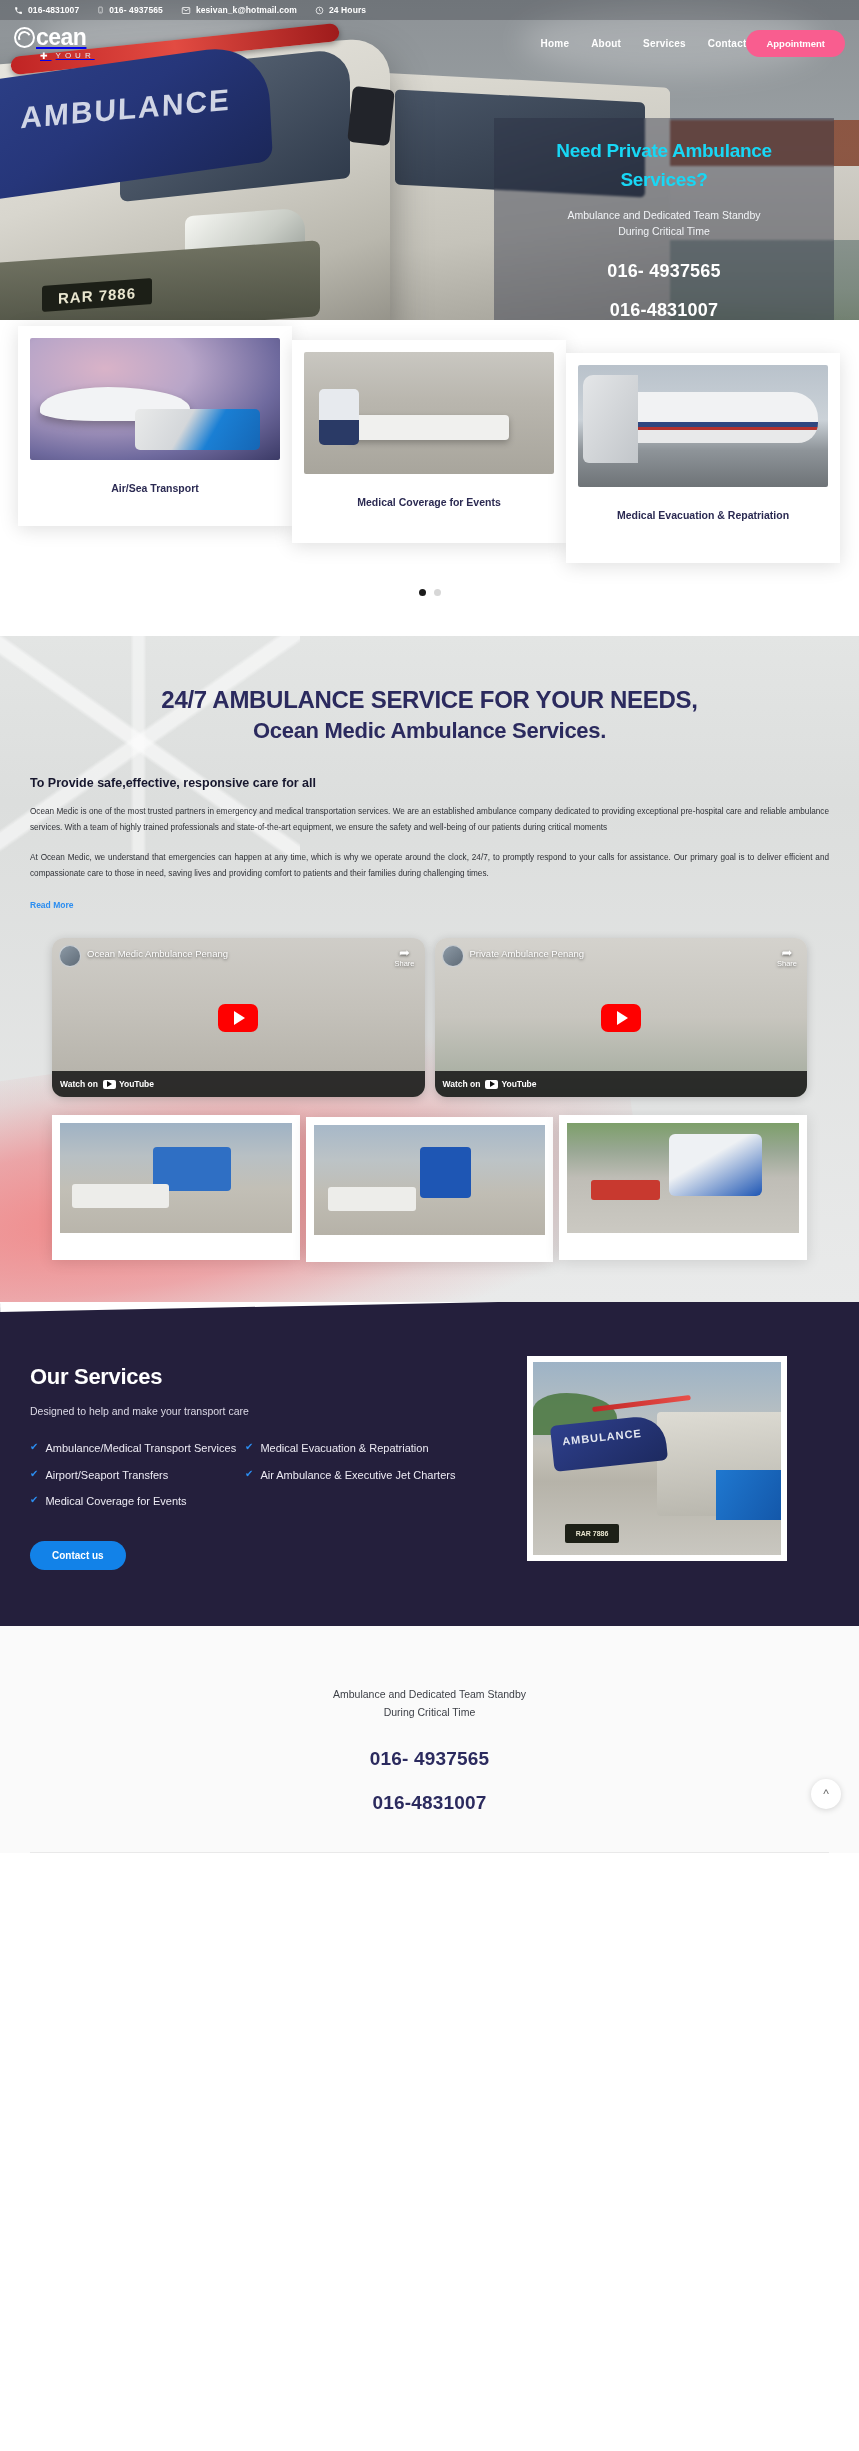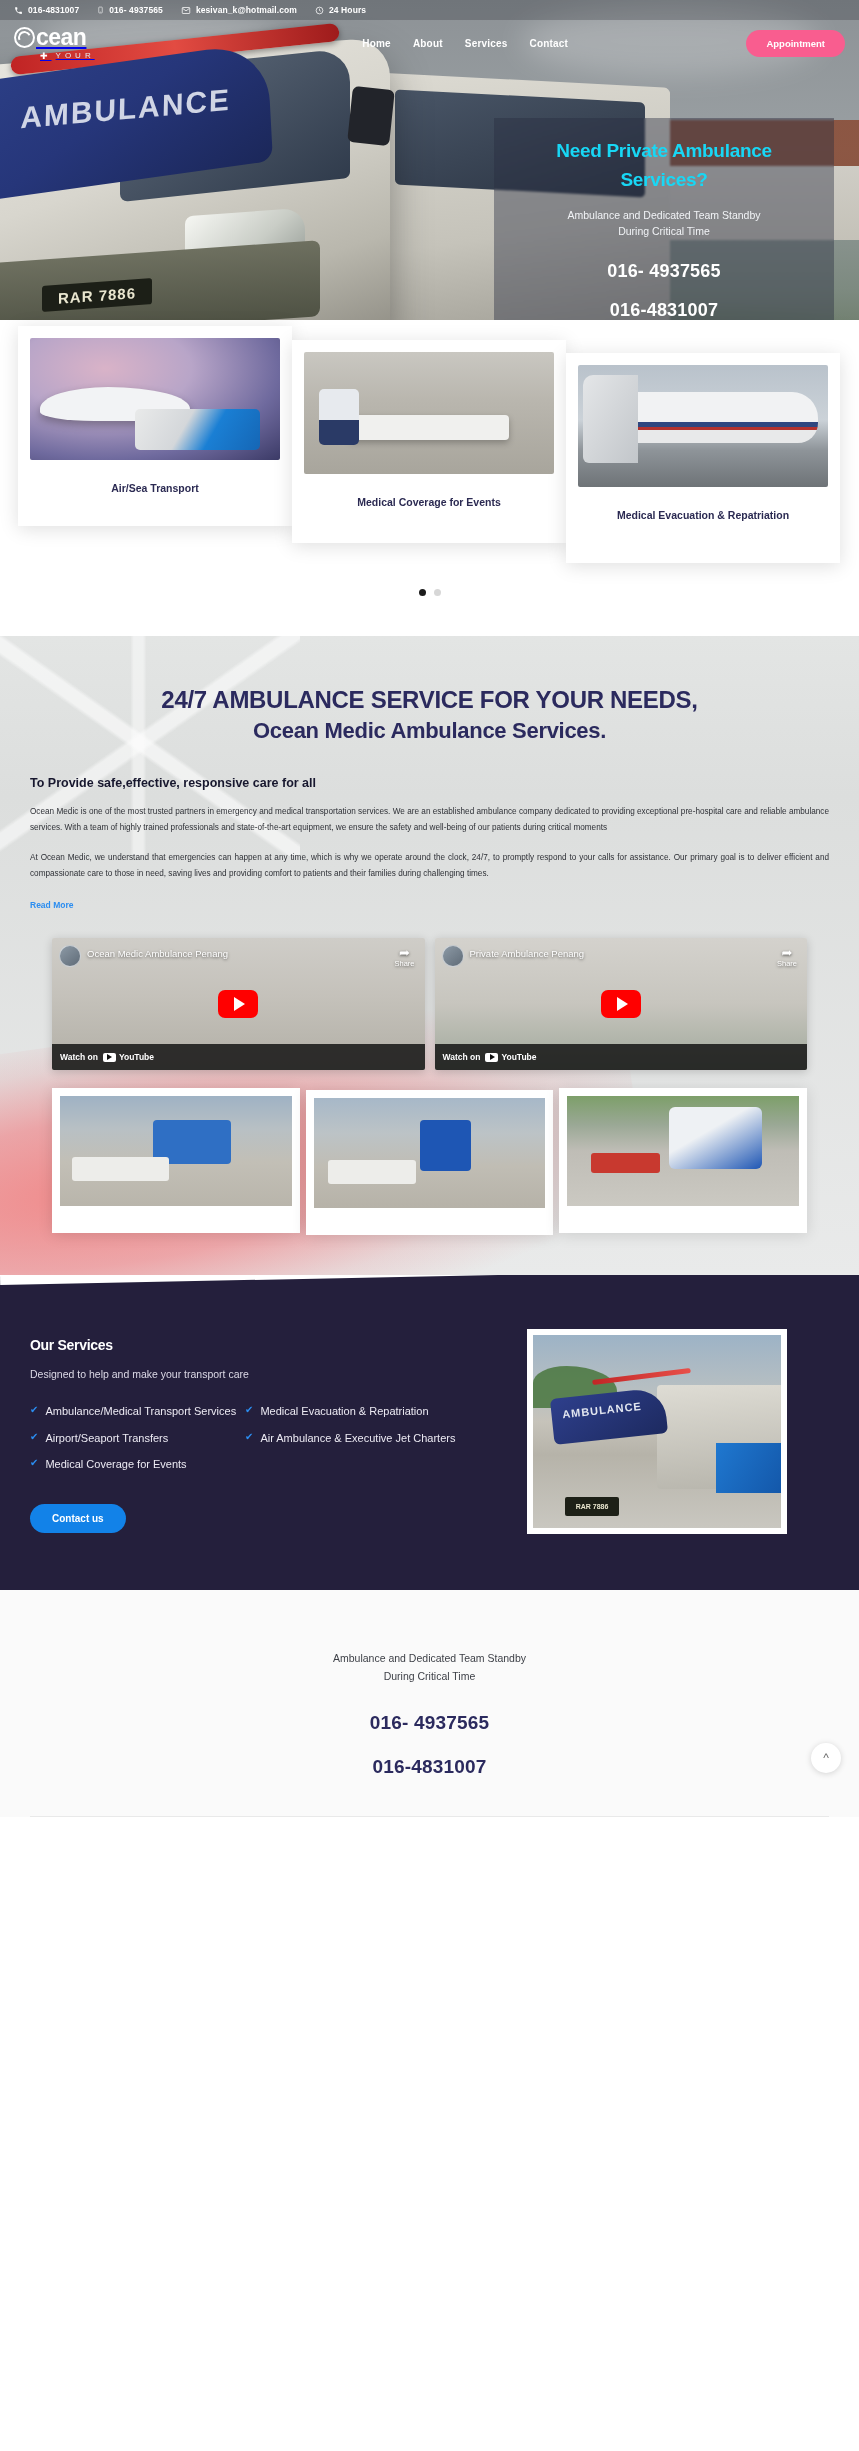--- a/index.html
+++ b/index.html
@@ -120,21 +120,21 @@
     width: 21px; height:21px; border:2px solid #fff; border-radius:50%;
     margin-right:1px; font-size:12px; position:relative;
   }
   .logo-o::after{
     content:""; position:absolute; width:9px;height:9px;border:2px solid #fff;
     border-radius:50%; border-right-color:transparent; border-bottom-color:transparent;
     transform: rotate(20deg);
   }
   .logo-sub { display:flex; align-items:center; gap:4px; color:#e6e9ef; font-size:8px; letter-spacing:4px; margin-left:26px; margin-top:2px;}
   .logo-cross { color:#fff; font-size: 9px; }
-  .nav-links { flex:1; display:flex; align-items:center; justify-content:center; gap: 22px; }
+  .nav-links { flex:1; display:flex; align-items:center; justify-content:flex-end; gap: 22px; }
   .nav-link { color:#fff; font-size: 10px; font-weight:700; text-decoration:none; letter-spacing:.2px; }
   .appt-btn {
     background:#f95d8f; color:#fff; border:none; border-radius: 18px;
     padding: 8px 20px; font-size: 9.5px; font-weight:700; cursor:pointer;
     font-family:"Liberation Sans",sans-serif;
   }
 
   
   .hero-panel {
     position:absolute; left: 494px; top: 118px; width: 340px; height: 300px;
@@ -226,21 +226,21 @@
   .about-inner { position:relative; z-index:2; }
   .about-h1 { text-align:center; font-size: 24px; font-weight:800; color:#2b2a5e; letter-spacing:-.3px; line-height:1.35; }
   .about-h2 { text-align:center; font-size: 22px; font-weight:800; color:#2b2a5e; letter-spacing:-.3px; line-height:1.35; }
   .about-lead { font-size: 12.5px; font-weight:800; color:#17172e; margin-top: 30px; }
   .about-p { font-size: 8.2px; color:#2e3036; line-height: 1.95; margin-top: 14px; text-align: justify; }
   .read-more { display:inline-block; margin-top: 18px; color:#2b8df0; font-size: 8.5px; font-weight:700; text-decoration:none; }
 
   
   .videos { display:flex; gap: 10px; padding: 0 22px; margin-top: 26px; position:relative; z-index:2; }
   .video {
-    position:relative; flex:1; height: 132px; border-radius: 2px; overflow:hidden;
+    position:relative; flex:1; height: 159px; border-radius: 12px; overflow:hidden;
     box-shadow: 0 2px 10px rgba(0,0,0,.18);
   }
   .video.v1 { background: linear-gradient(to bottom,#cfcdc8 0%, #c4c1ba 45%, #b2afa6 100%); }
   .video.v2 { background: linear-gradient(to bottom,#d4d2cd 0%, #c7c5be 50%, #9fa89a 100%); }
   .v-avatar { position:absolute; left:7px; top:7px; width:22px; height:22px; border-radius:50%;
     background: linear-gradient(140deg,#8d9aa6,#5f6b77); border:1px solid rgba(255,255,255,.6); }
   .v-title { position:absolute; left:35px; top: 10px; color:#fff; font-size: 9.5px; text-shadow:0 1px 3px rgba(0,0,0,.6); }
   .v-share { position:absolute; right:10px; top: 8px; color:#fff; font-size:7.5px; text-align:center; text-shadow:0 1px 3px rgba(0,0,0,.6); }
   .v-share .arr { font-size: 13px; display:block; line-height:1; }
   .v-play {
@@ -280,21 +280,21 @@
   .services {
     position:relative; width: 859px; background:#241f3c; padding: 50px 30px 56px;
     overflow:hidden;
   }
   .services::before{
     content:""; position:absolute; left:0; right:0; top:0; height: 26px;
     background:#ffffff; transform-origin: top left; transform: rotate(-1.15deg) translateY(-16px);
   }
   .services-row { display:flex; gap: 24px; position:relative; z-index:2; }
   .services-left { width: 430px; padding-top: 12px; }
-  .svc-title { color:#fff; font-size: 14px; font-weight: 800; letter-spacing:-.3px; }
+  .svc-title { color:#fff; font-size: 22px; font-weight: 800; letter-spacing:-.3px; }
   .svc-sub { color:#dcd9e6; font-size: 10.5px; margin-top: 15px; }
   .svc-list { display:flex; flex-wrap:wrap; margin-top: 22px; }
   .svc-item { width: 50%; display:flex; align-items:flex-start; gap: 7px; margin-bottom: 8px; }
   .svc-check { color:#2b8df0; font-size: 10px; line-height: 1.5; flex: 0 0 auto; }
   .svc-text { color:#eceaf3; font-size: 11px; line-height: 1.7; }
   .contact-btn {
     margin-top: 22px; background:#1282e8; color:#fff; border:none; border-radius: 20px;
     padding: 9px 22px; font-size: 10px; font-weight:700; cursor:pointer;
     font-family:"Liberation Sans",sans-serif;
   }

